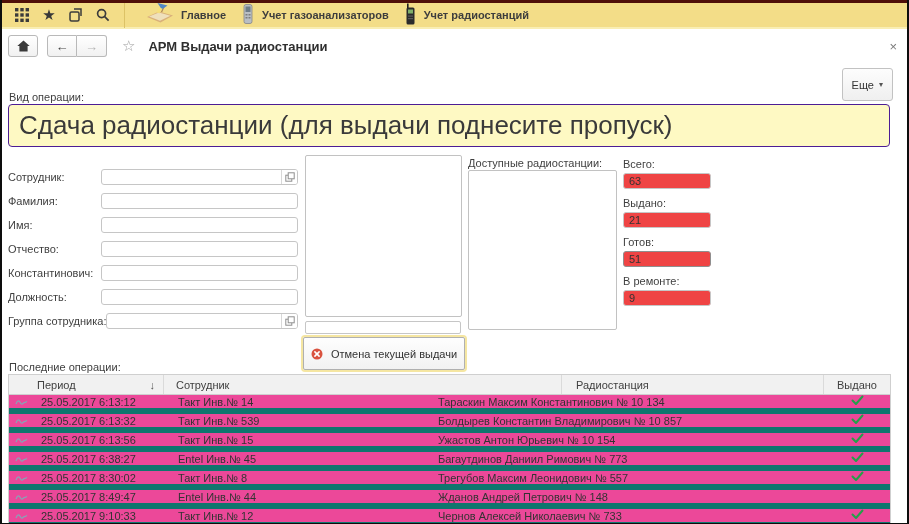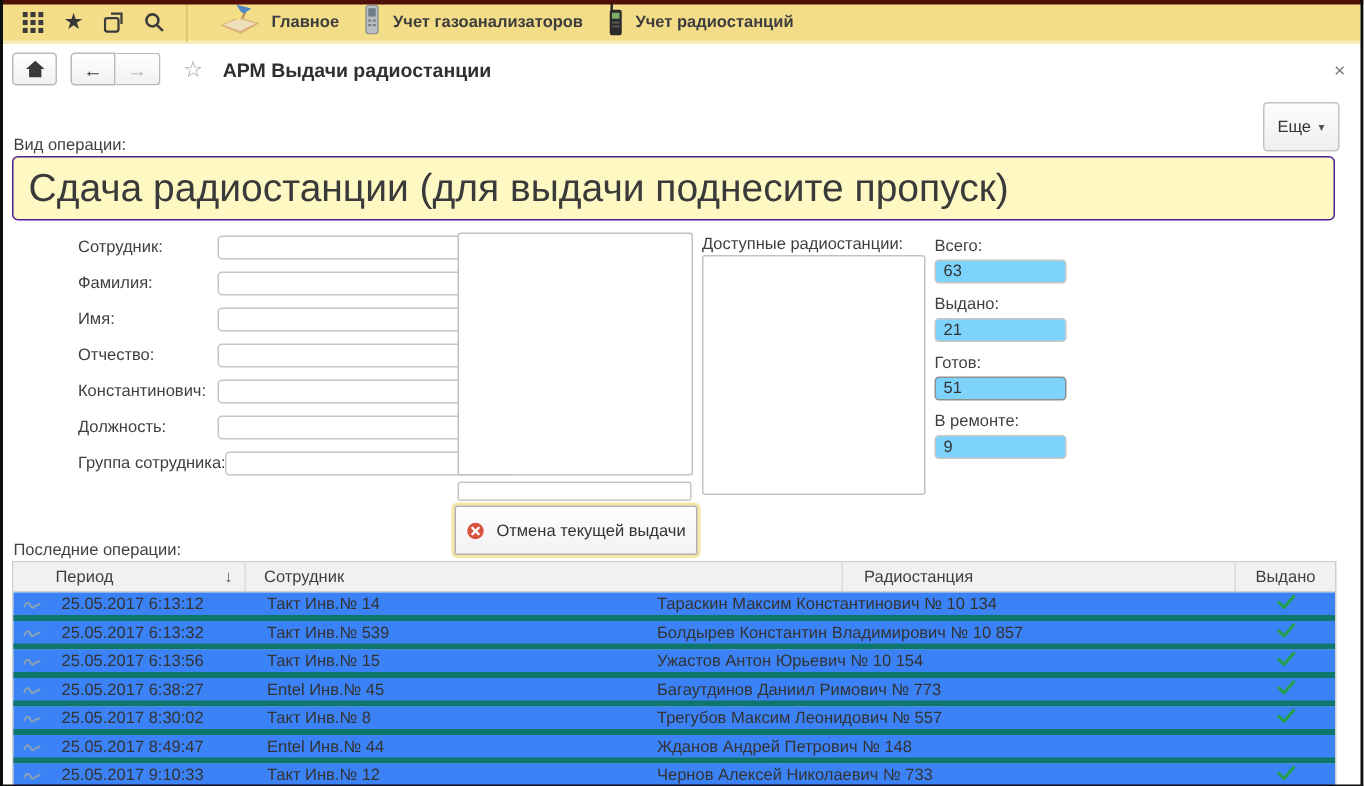--- a/index.html
+++ b/index.html
@@ -40,21 +40,21 @@
             border-radius:3px;background:linear-gradient(#fdfdfd,#efefef);display:inline-flex;
             align-items:center;gap:5px;cursor:pointer;color:#333;}
   .caret{font-size:8px;color:#555;}
 
   .oplabel{position:absolute;left:9px;top:91px;color:#3f3f3f;}
   .opfield{position:absolute;left:8px;top:104px;width:882px;height:43px;border:1px solid #4c1d95;
            border-radius:4px;background:#fef9c3;font-size:26px;line-height:41px;padding-left:10px;
            color:#3a3a3a;white-space:nowrap;overflow:hidden;}
 
   
-  .left-fields{position:absolute;left:8px;top:156px;width:290px;margin-left:44px;}
+  .left-fields{position:absolute;left:8px;top:168px;width:290px;}
   .frow{display:flex;align-items:center;height:17px;margin-bottom:7px;}
   .flabel{flex:0 0 93px;color:#3f3f3f;white-space:nowrap;font-size:11px;}
   .finput{flex:1;height:16px;border:1px solid #c6c6c6;border-radius:3px;background:#fff;
           display:flex;align-items:stretch;overflow:hidden;}
   .fvalue{flex:1;padding:1px 4px;font-size:11px;color:#333;}
   .choice-btn{flex:0 0 16px;border-left:1px solid #d8d8d8;display:flex;align-items:center;
               justify-content:center;cursor:pointer;background:#fff;}
 
   .listbox{position:absolute;border:1px solid #c2c2c2;background:#fff;border-radius:2px;}
   .lb-issued{left:305px;top:155px;width:157px;height:162px;}
@@ -62,37 +62,37 @@
   .lb-label{position:absolute;color:#3f3f3f;white-space:nowrap;}
   .scan-input{position:absolute;left:305px;top:321px;width:156px;height:13px;border:1px solid #c6c6c6;
               border-radius:2px;background:#fff;}
   .cancel-btn{position:absolute;left:303px;top:337px;width:162px;height:33px;border:1px solid #b0b0b0;
               border-radius:2px;background:linear-gradient(#fefefe,#f2f2f2);display:flex;align-items:center;
               justify-content:center;gap:8px;cursor:pointer;box-shadow:0 0 0 2px #f5e6a2;color:#333;}
 
   .counters{position:absolute;left:623px;top:158px;width:88px;}
   .counter{margin-bottom:8px;}
   .clabel{color:#3f3f3f;margin-bottom:3px;white-space:nowrap;}
-  .cvalue{height:16px;border:1px solid #c6c6c6;border-radius:3px;background:#7dd3fc;padding:1px 5px;
+  .cvalue{height:16px;border:1px solid #c6c6c6;border-radius:3px;background:#ef4444;padding:1px 5px;
           line-height:13px;color:#333;}
   .cvalue.focused{border-color:#8f8f8f;}
 
   
   .ops-label{position:absolute;left:9px;top:361px;color:#3f3f3f;}
   .ops-table{position:absolute;left:8px;top:374px;width:883px;height:160px;border:1px solid #cfcfcf;
              background:#fff;}
   .thead{display:flex;height:20px;background:#f1f1f1;border-bottom:1px solid #cfcfcf;align-items:stretch;}
   .th{display:flex;align-items:center;color:#3f3f3f;border-right:1px solid #dadada;cursor:pointer;}
   .th:last-child{border-right:none;}
   .th-period{flex:0 0 155px;padding-left:28px;}
   .th-station{flex:0 0 262px;padding-left:14px;}
   .th-employee{flex:1;padding-left:12px;}
   .th-issued{flex:0 0 66px;justify-content:center;}
   .sort-ind{margin-left:auto;margin-right:8px;color:#555;font-size:11px;}
-  .trow{display:flex;height:19px;align-items:center;border-bottom:4px solid #0f766e;cursor:pointer;background:#3b82f6;}
+  .trow{display:flex;height:19px;align-items:center;border-bottom:6px solid #0f766e;cursor:pointer;background:#ec4899;}
   .td{overflow:hidden;white-space:nowrap;}
   .td-period{flex:0 0 155px;display:flex;align-items:center;padding-left:6px;}
   .reg-icon{margin-right:13px;display:flex;}
   .td-station{flex:0 0 262px;padding-left:14px;}
   .td-employee{flex:1;padding-left:12px;}
   .td-issued{flex:0 0 66px;display:flex;justify-content:center;}
 </style>
 </head>
 <body>
 

